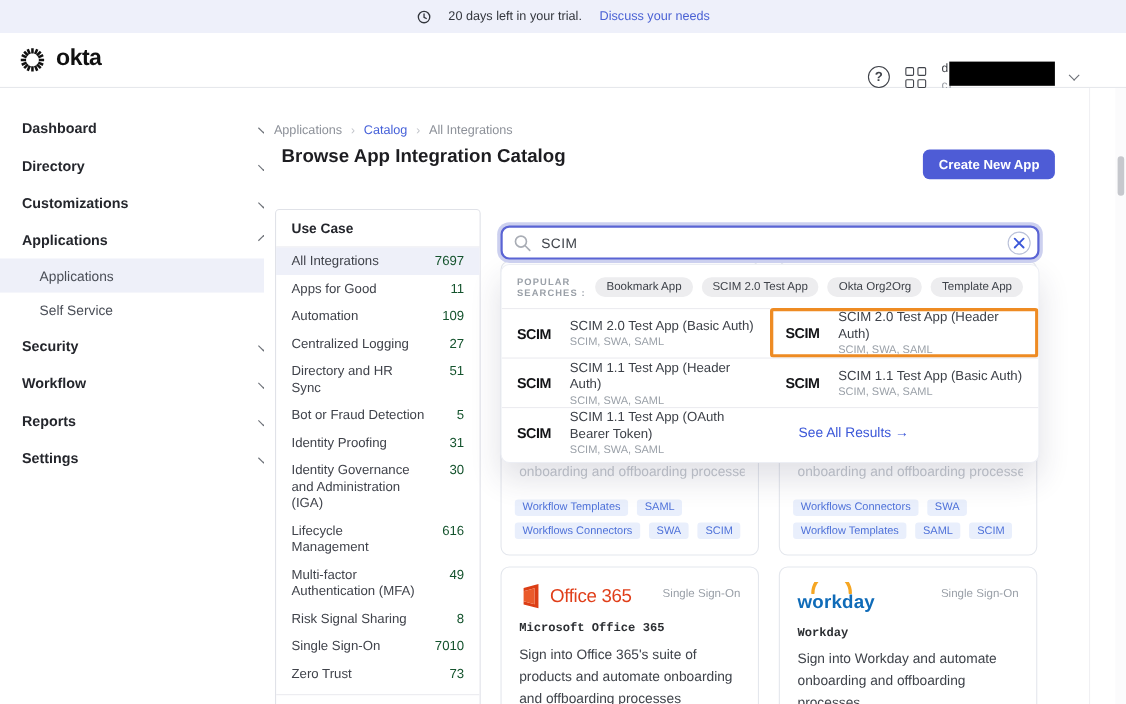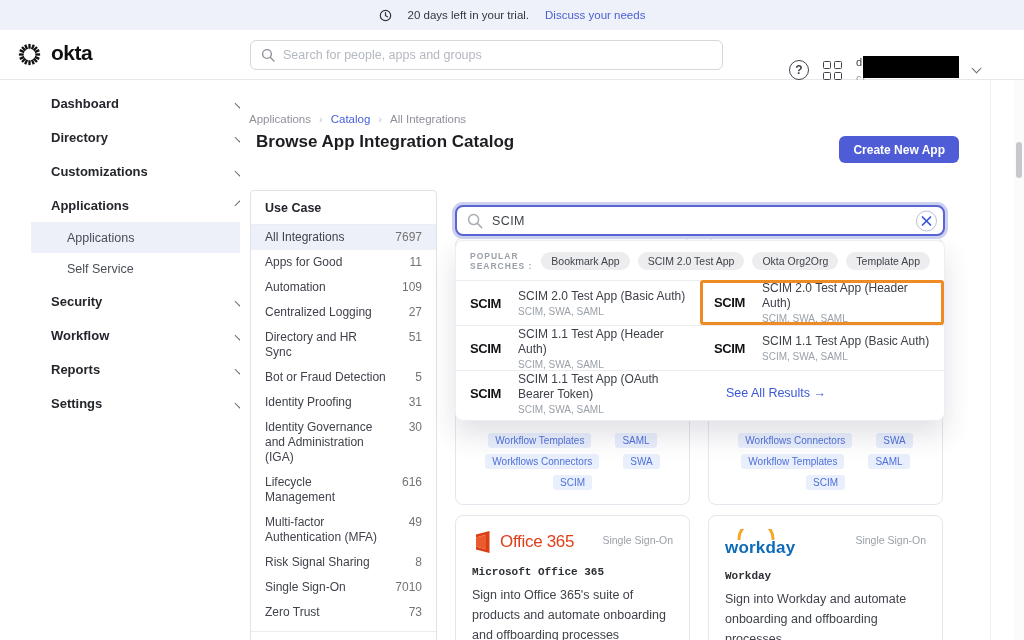--- a/index.html
+++ b/index.html
@@ -29,22 +29,22 @@
   .grid-icon span { border:1.7px solid #40434a; border-radius:1.5px; }
   .account { position:relative; width:108px; height:28px; cursor:pointer; }
   .acct-l1 { position:absolute; left:0; top:0; font-size:11px; color:#3c3f45; }
   .acct-l2 { position:absolute; left:0; bottom:0; font-size:11px; color:#9b9fa6; letter-spacing:1px; }
   .redaction { position:absolute; left:7px; top:0; width:96px; height:22px; background:#000; }
   .chev { display:inline-block; width:7px; height:7px; border-right:1.6px solid #6b6f76; border-bottom:1.6px solid #6b6f76; transform:rotate(45deg); }
   .chev.up { transform:rotate(-135deg); }
   .acct-chev { position:absolute; right:-16px; top:9px; }
 
   
-  .sidebar { position:absolute; left:0; top:80px; width:264px; bottom:0; background:#fff;
-    border-right:1px solid #e3e5ea; padding-top:6px;padding-left:31px; }
+  .sidebar { position:absolute; left:0; top:93px; width:264px; bottom:0; background:#fff;
+    border-right:1px solid #e3e5ea; padding-top:6px; }
   .nav-item { height:34px; display:flex; align-items:center; justify-content:space-between;
     padding:0 20px; font-size:13px; font-weight:700; color:#24262c; cursor:pointer; }
   .nav-sub { height:31px; display:flex; align-items:center; padding:0 0 0 36px; font-size:12.5px; color:#4a4e57; cursor:pointer; }
   .nav-sub.selected { background:#eef0f9; }
 
   
   .main { position:absolute; left:240px; top:80px; width:784px; height:560px; background:#fff; overflow:hidden; }
   .edge-line { position:absolute; left:750px; top:0; bottom:0; width:1px; background:#f0f0f3; }
 
   .breadcrumb { position:absolute; left:9px; top:33px; display:flex; align-items:center; gap:8px; font-size:11.5px; }
@@ -55,29 +55,29 @@
   .create-btn { position:absolute; right:65px; top:56px; height:27px; padding:0 14px; background:#4e5cd6; color:#fff;
     border:none; border-radius:6px; font-size:12px; font-weight:700; font-family:inherit; cursor:pointer; }
 
   
   .use-case { position:absolute; left:10px; top:110px; width:187px; height:470px;
     border:1px solid #e0e2e8; border-radius:4px; background:#fff; }
   .uc-header { padding:10px 14px 9px; font-size:12.5px; font-weight:700; color:#24262c; border-bottom:1px solid #ececf0; }
   .uc-item { display:flex; justify-content:space-between; gap:8px; padding:5px 14px; font-size:12px;
     color:#40434b; line-height:15px; cursor:pointer; }
   .uc-item.selected { background:#eef0f9; }
-  .uc-item .cnt { color:#737373; white-space:nowrap;margin-left:21px; }
+  .uc-item .cnt { color:#14532d; white-space:nowrap;margin-left:21px; }
   .uc-footer { margin-top:6px; border-top:1px solid #ececf0; padding:12px 14px 4px; font-size:12.5px; font-weight:700; color:#24262c; }
 
   
   .bg-card { position:absolute; top:157px; width:235px; height:268px; border:1px solid #e4e7ed; border-radius:8px;
     background:#fff; display:flex; flex-direction:column; justify-content:flex-end; padding:0 12px 14px; z-index:1; cursor:pointer; }
   .bg-card.left { left:215px; } .bg-card.right { left:468px; }
   .ghost-text { color:#c4c8ce; font-size:12.5px; padding-left:4px; margin-bottom:18px; white-space:nowrap; overflow:hidden; }
-  .tag-rows { display:flex; flex-wrap:wrap; justify-content:center; gap:6px 24px; }
+  .tag-rows { display:flex; flex-wrap:wrap; justify-content:flex-start; gap:6px 8px; }
   .tag-pill { background:#e9effc; color:#4e71d9; font-size:10px; padding:2px 7px; border-radius:3px; cursor:pointer; white-space:nowrap; }
 
   
   .app-card { position:absolute; top:435px; width:235px; height:160px; border:1px solid #e4e7ed; border-radius:8px;
     background:#fff; padding:14px 16px; z-index:1; cursor:pointer; }
   .app-card.left { left:215px; } .app-card.right { left:468px; }
   .card-top { display:flex; justify-content:space-between; align-items:flex-start; }
   .sso-badge { font-size:10.5px; color:#9aa0a8; margin-top:4px; }
   .office-logo { display:flex; align-items:center; gap:6px; }
   .office-text { font-size:17px; color:#e03e19; font-weight:400; letter-spacing:-0.3px; }
@@ -143,27 +143,20 @@
           <line x1="3.9" y1="9.5" x2="8.5" y2="11.5"></line>
             <line x1="19.5" y1="16.5" x2="24.1" y2="18.5"></line>
           <line x1="3.9" y1="18.5" x2="8.5" y2="16.5"></line>
             <line x1="19.5" y1="11.5" x2="24.1" y2="9.5"></line>
           <line x1="9.5" y1="24.1" x2="11.5" y2="19.5"></line>
             <line x1="16.5" y1="8.5" x2="18.5" y2="3.9"></line>
         </g>
       </svg>
       <span class="brand-name">okta</span>
     </div>
-    <div class="hdr-search">
-      <svg width="14" height="14" viewBox="0 0 14 14">
-        <circle cx="6" cy="6" r="4.4" fill="none" stroke="#8d9199" stroke-width="1.4"></circle>
-        <line x1="9.4" y1="9.4" x2="13" y2="13" stroke="#8d9199" stroke-width="1.4" stroke-linecap="round"></line>
-      </svg>
-      <input type="text" placeholder="Search for people, apps and groups" style="">
-    </div>
     <div class="hdr-right">
       <div class="help-icon">?</div>
       <div class="grid-icon">
         <span></span>
           <span></span>
           <span></span>
           <span></span>
       </div>
       <div class="account">
         <span class="acct-l1">d</span>

